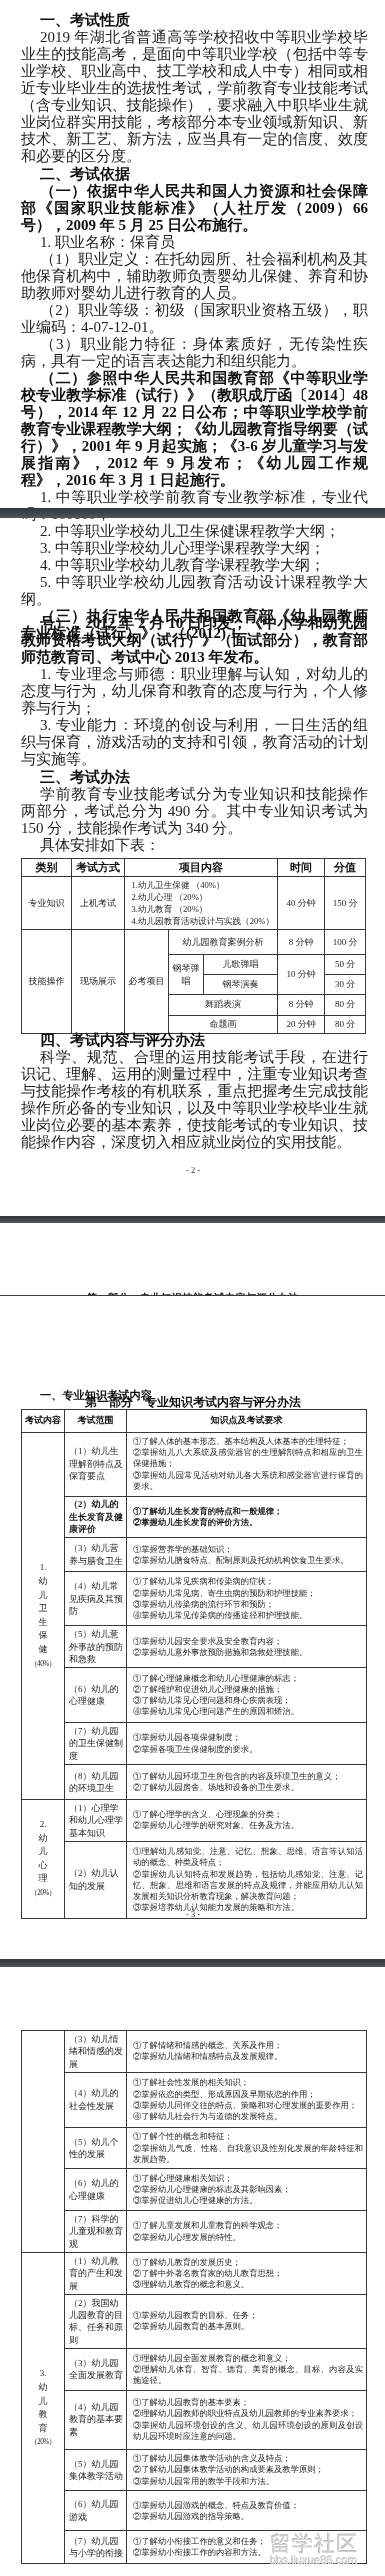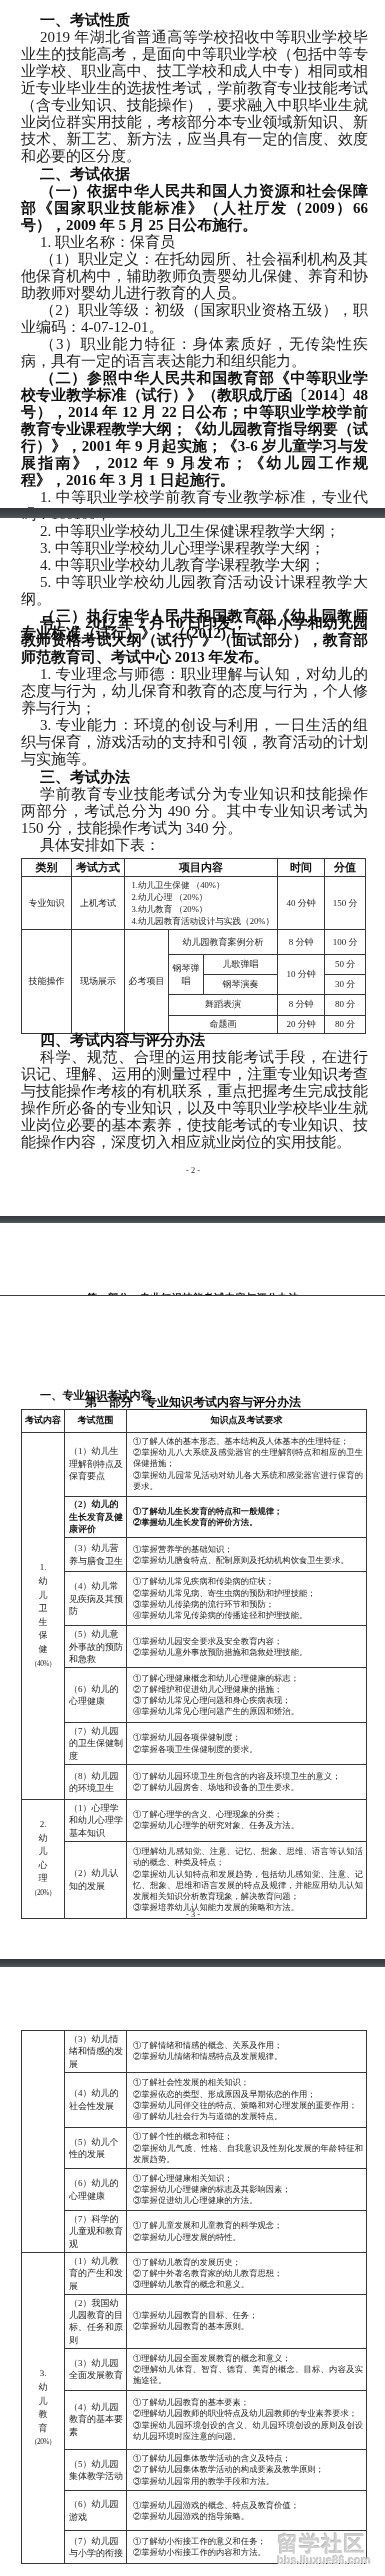--- a/index.html
+++ b/index.html
@@ -23,22 +23,22 @@
   .ptable .kitems div{font-size:8.6px;line-height:12px;padding-left:4.7px;white-space:nowrap;}
   .ktable{position:absolute;left:21px;width:344px;border:1.2px solid #2b2b2b;}
   .ktable td{border:0.6px solid #383838;vertical-align:middle;overflow:hidden;color:#1d1d1d;}
   .ktable .th-row td{font-weight:bold;font-size:9px;text-align:center;color:#101010;height:19.5px;}
   .gcell{text-align:center;}
   .vlabel{font-size:9px;line-height:13.6px;text-align:center;}
   .vlabel .pct{font-size:7.4px;letter-spacing:-0.6px;}
   .scell{font-size:9px;line-height:12.4px;text-align:left;padding:1.8px 2.4px 1.8px 4.1px;}
   .pcell{text-align:left;padding:3.5px 3px 3.5px 6px;}
   .pcell div{font-size:8.3px;line-height:11.2px;text-align:justify;}
-  .watermark{position:absolute;left:277px;top:2533px;width:109px;color:#cfcfcf;
-             font-family:"Liberation Sans","DejaVu Sans",sans-serif;font-weight:bold;line-height:1;}
+  .watermark{position:absolute;left:270px;top:2533px;width:109px;color:#cfcfcf;
+             font-family:"Liberation Sans","DejaVu Sans",sans-serif;font-weight:normal;line-height:1;}
   .watermark .w1{font-size:21px;letter-spacing:1.2px;text-shadow:0.6px 0.6px 0 #ffffff,-0.6px -0.6px 0 #b9b9b9;}
   .watermark .w2{font-size:11.2px;margin-top:1.2px;letter-spacing:0px;text-shadow:0.6px 0.6px 0 #ffffff,-0.6px -0.6px 0 #c2c2c2;}
 </style>
 </head>
 <body>
 
 <div class="canvas">
 
   <div class="flow" id="p1-flow" style="top:10.6px;">
       <p class="hd">一、考试性质</p>

